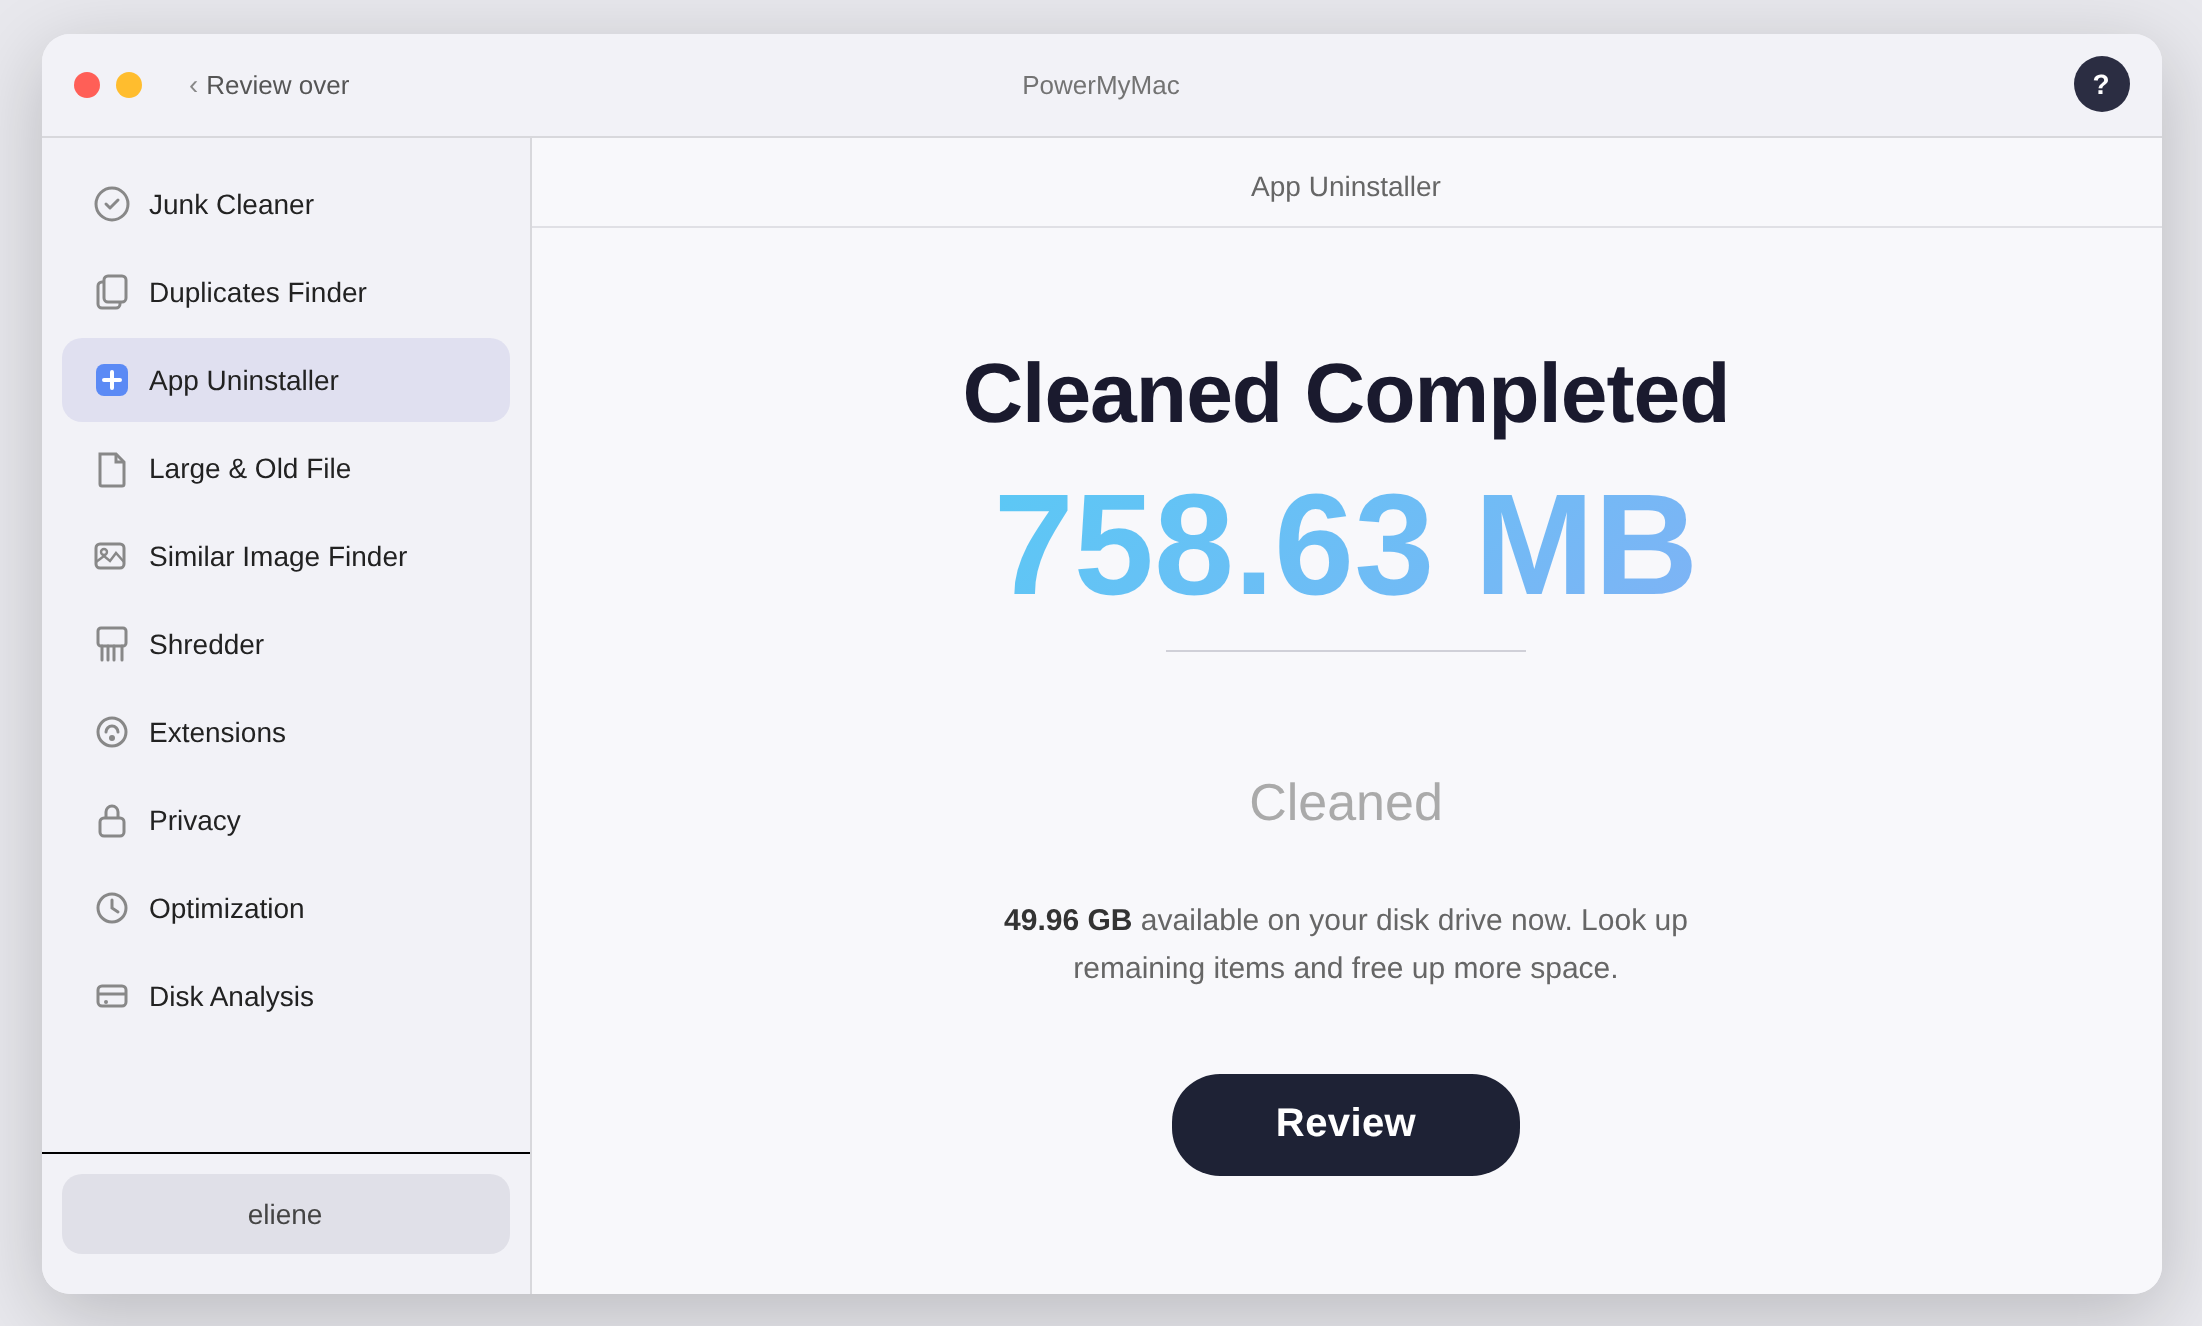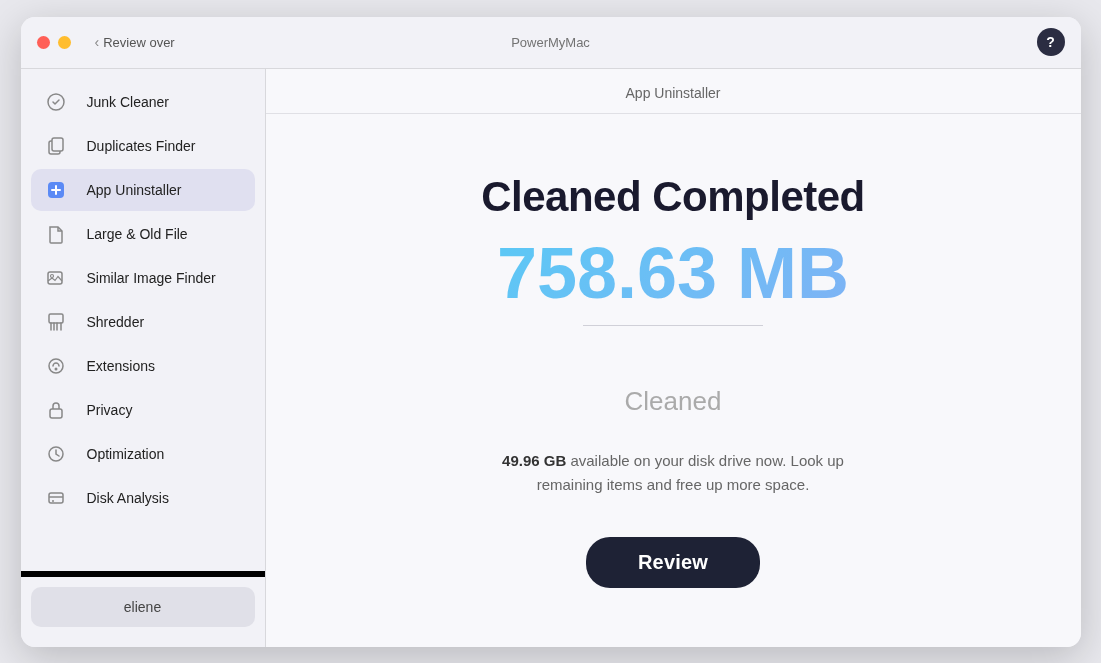--- a/index.html
+++ b/index.html
@@ -116,21 +116,21 @@
     }
 
     .sidebar-nav {
       flex: 1;
       padding: 0 10px;
     }
 
     .sidebar-item {
       display: flex;
       align-items: center;
-      gap: 20px;
+      gap: 8px;
       padding: 10px 14px;
       border-radius: 10px;
       cursor: pointer;
       font-size: 14px;
       color: #333;
       margin-bottom: 2px;
     }
 
     .sidebar-item.active {
       background: #e0e0f0;
@@ -148,21 +148,21 @@
       display: flex;
       align-items: center;
       justify-content: center;
       flex-shrink: 0;
       font-size: 16px;
       color: #888;
     }
 
     .sidebar-footer {
       padding: 10px 10px 8px;
-      border-top: 6px solid #000000;
+      border-top: 1px solid #000000;
       margin-top: 16px;
     }
 
     .user-badge {
       background: #e0e0e8;
       border-radius: 10px;
       padding: 12px 16px;
       text-align: center;
       font-size: 14px;
       color: #444;

